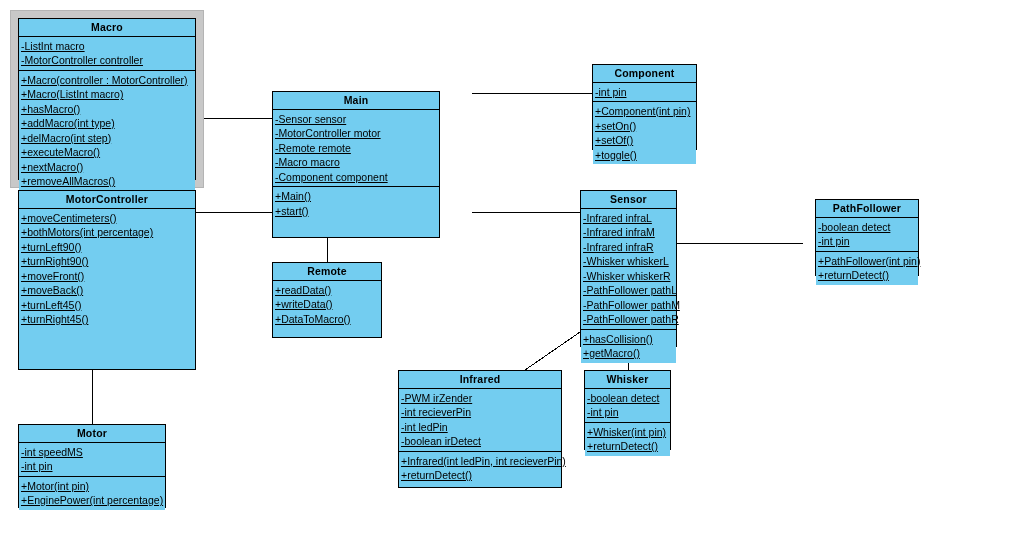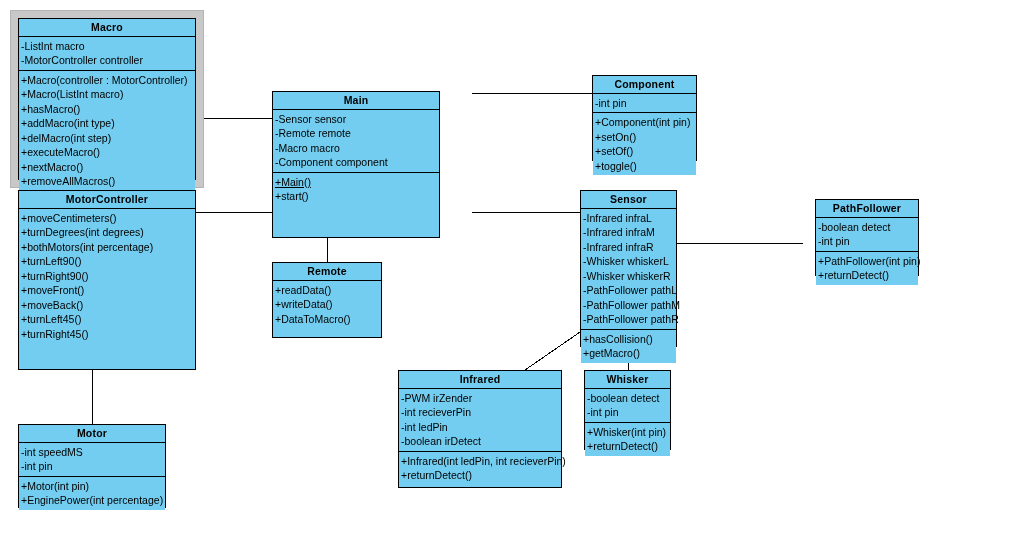--- a/index.html
+++ b/index.html
@@ -50,20 +50,21 @@
     font-size: 10.5px;
     padding: 3px 2px 3px 2px;
     border-bottom: 1px solid #000000;
     background: #73cdf0;
     white-space: nowrap;
     letter-spacing: 0.2px;
   }
   .uml-section {
     padding: 2px 8px 2px 0;
     background: #73cdf0;
+    text-decoration: underline;
   }
   .uml-section.attrs {
     border-bottom: 1px solid #000000;
   }
   .uml-section.ops {
     border-bottom: none;
   }
   .uml-row {
     padding: 1px 3px 1px 2px;
     white-space: nowrap;
@@ -108,21 +109,20 @@
           <div class="uml-row">+delMacro(int step)</div>
           <div class="uml-row">+executeMacro()</div>
           <div class="uml-row">+nextMacro()</div>
           <div class="uml-row">+removeAllMacros()</div>
         </div>
       </div>
       <div class="uml-class" style="left: 18px; top: 190px; width: 178px; height: 180px;">
         <div class="uml-title">MotorController</div>
         <div class="uml-section ops">
           <div class="uml-row">+moveCentimeters()</div>
-          <div class="uml-row">+turnDegrees(int degrees)</div>
           <div class="uml-row">+bothMotors(int percentage)</div>
           <div class="uml-row">+turnLeft90()</div>
           <div class="uml-row">+turnRight90()</div>
           <div class="uml-row">+moveFront()</div>
           <div class="uml-row">+moveBack()</div>
           <div class="uml-row">+turnLeft45()</div>
           <div class="uml-row">+turnRight45()</div>
         </div>
       </div>
       <div class="uml-class" style="left: 18px; top: 424px; width: 148px; height: 84px;">
@@ -133,38 +133,39 @@
         </div>
         <div class="uml-section ops">
           <div class="uml-row">+Motor(int pin)</div>
           <div class="uml-row">+EnginePower(int percentage)</div>
         </div>
       </div>
       <div class="uml-class" style="left: 272px; top: 91px; width: 168px; height: 147px;">
         <div class="uml-title">Main</div>
         <div class="uml-section attrs">
           <div class="uml-row">-Sensor sensor</div>
+          <div class="uml-row">-MotorController motor</div>
           <div class="uml-row">-Remote remote</div>
           <div class="uml-row">-Macro macro</div>
           <div class="uml-row">-Component component</div>
         </div>
         <div class="uml-section ops">
           <div class="uml-row static">+Main()</div>
           <div class="uml-row">+start()</div>
         </div>
       </div>
       <div class="uml-class" style="left: 272px; top: 262px; width: 110px; height: 76px;">
         <div class="uml-title">Remote</div>
         <div class="uml-section ops">
           <div class="uml-row">+readData()</div>
           <div class="uml-row">+writeData()</div>
           <div class="uml-row">+DataToMacro()</div>
         </div>
       </div>
-      <div class="uml-class" style="left: 592px; top: 64px; width: 105px; height: 86px; margin-top: 11px;">
+      <div class="uml-class" style="left: 592px; top: 64px; width: 105px; height: 86px;">
         <div class="uml-title">Component</div>
         <div class="uml-section attrs">
           <div class="uml-row">-int pin</div>
         </div>
         <div class="uml-section ops">
           <div class="uml-row">+Component(int pin)</div>
           <div class="uml-row">+setOn()</div>
           <div class="uml-row">+setOf()</div>
           <div class="uml-row">+toggle()</div>
         </div>

